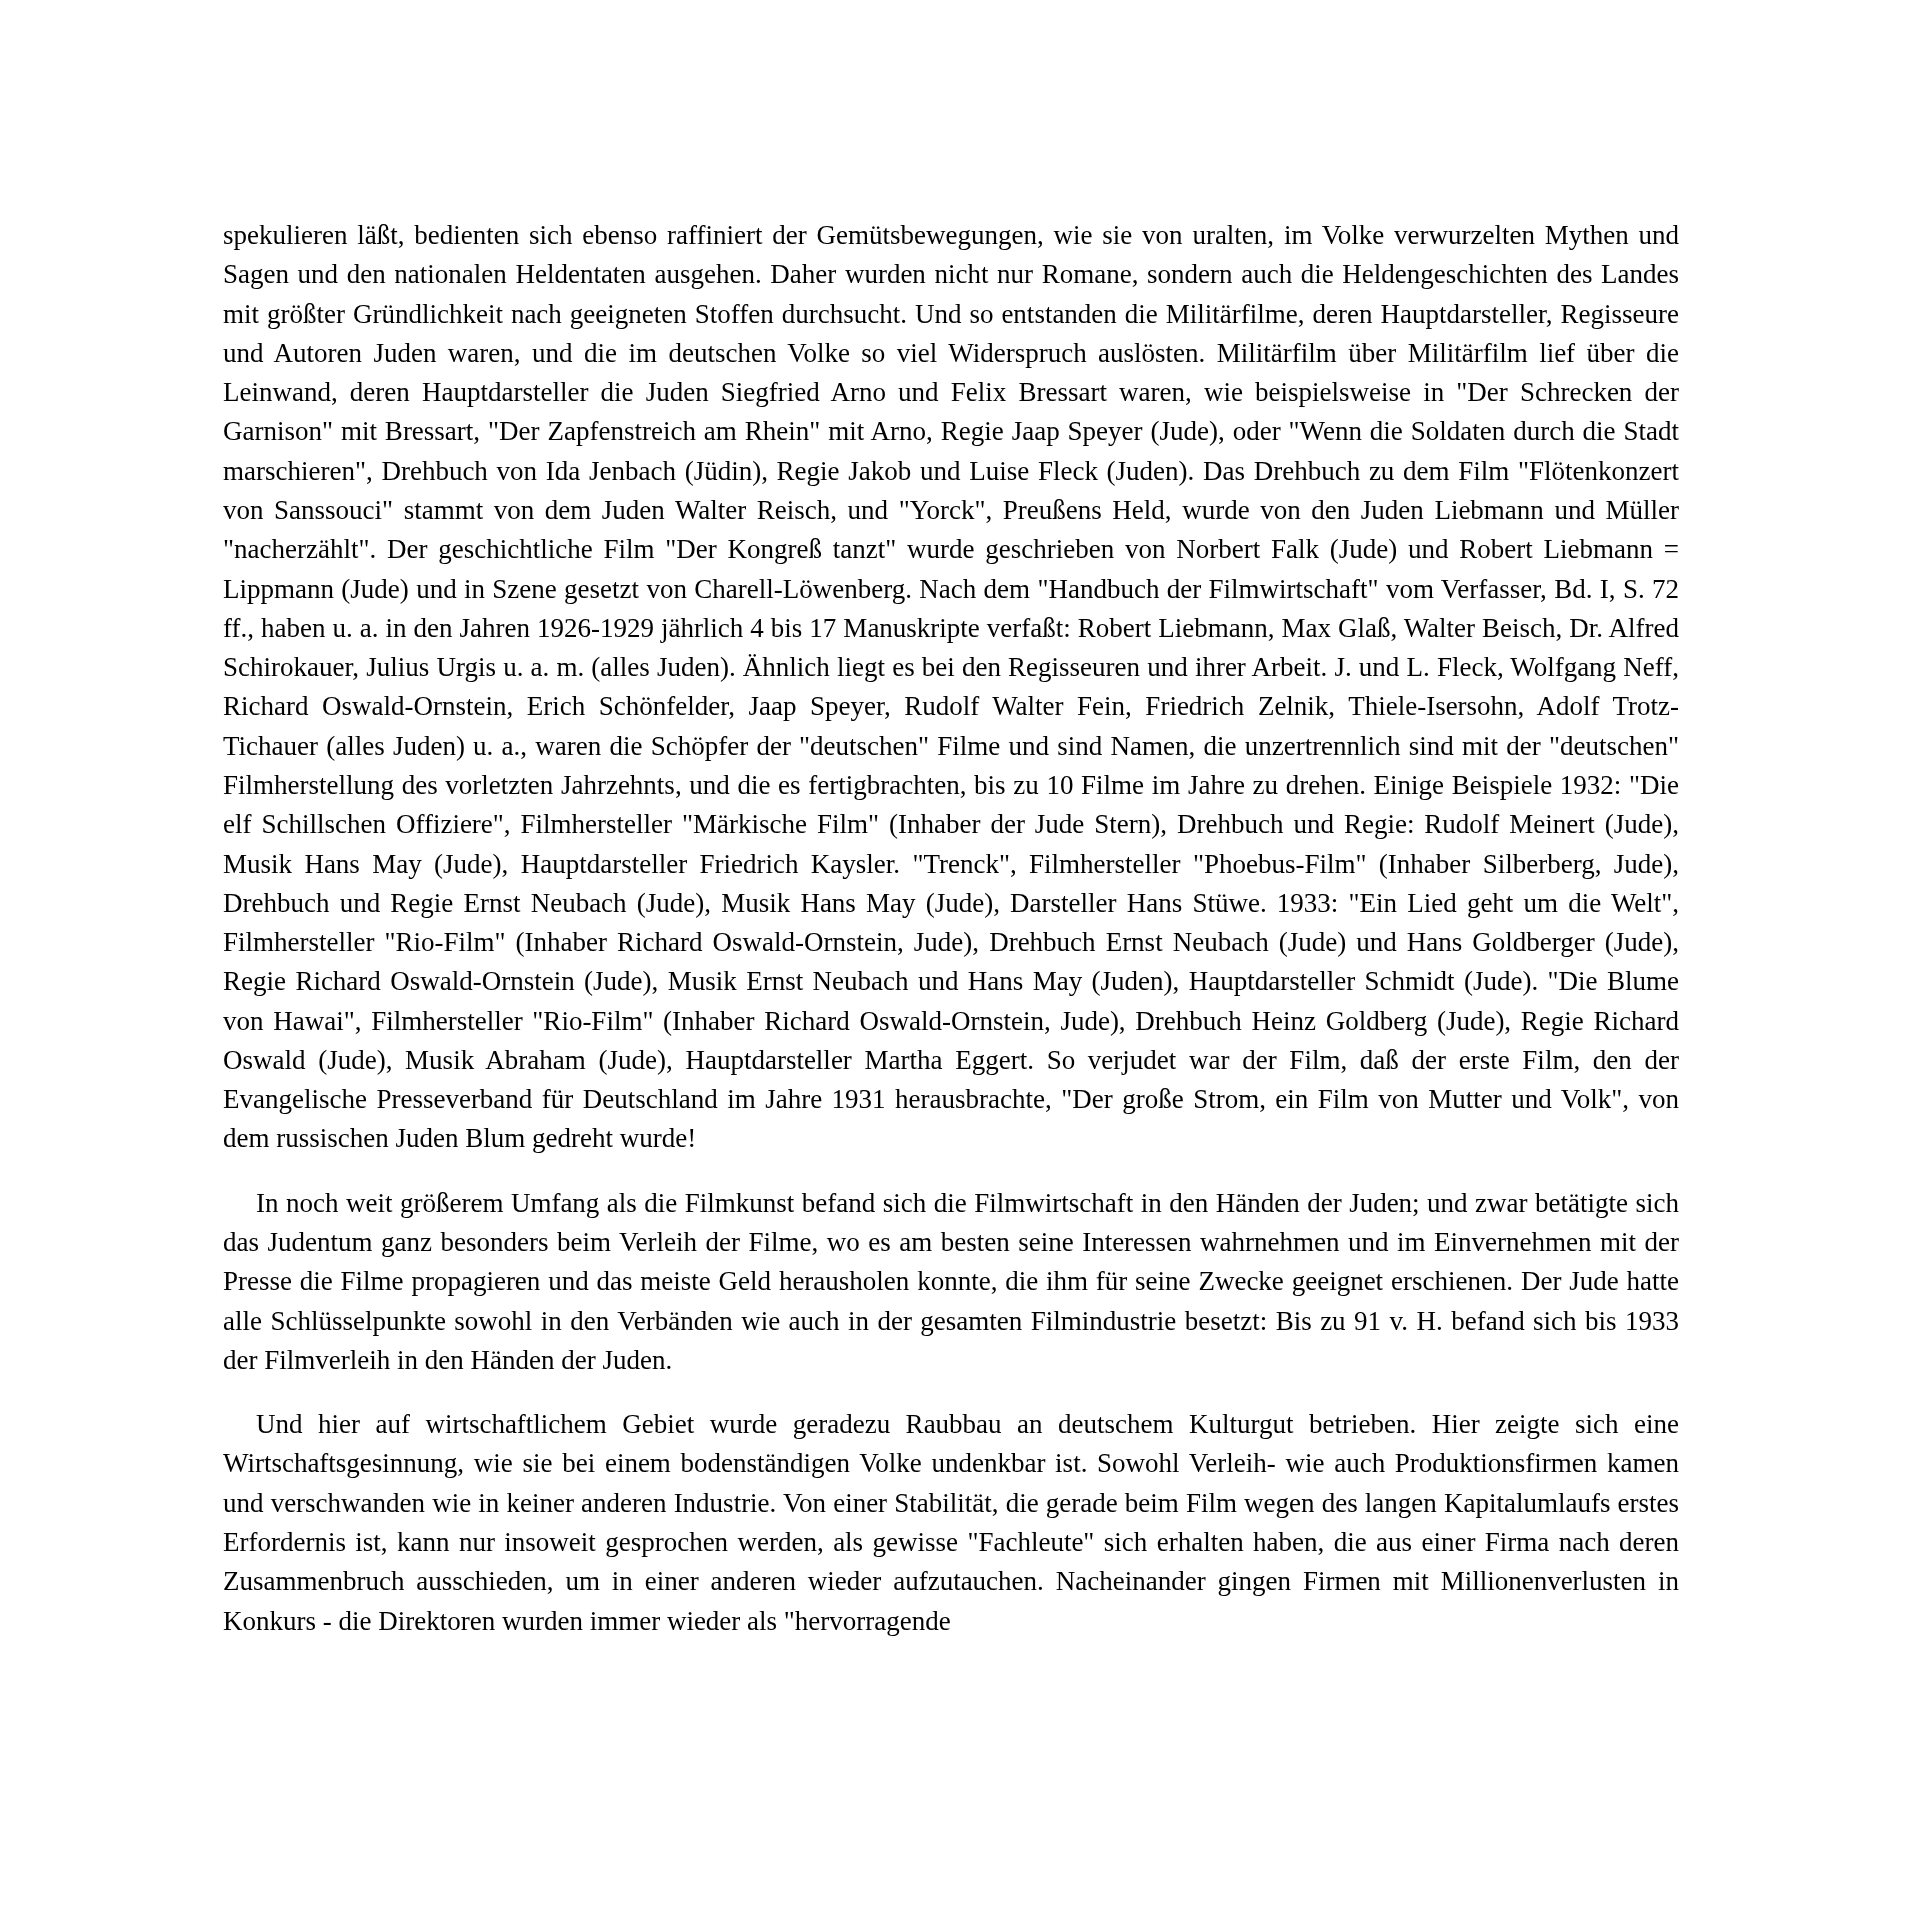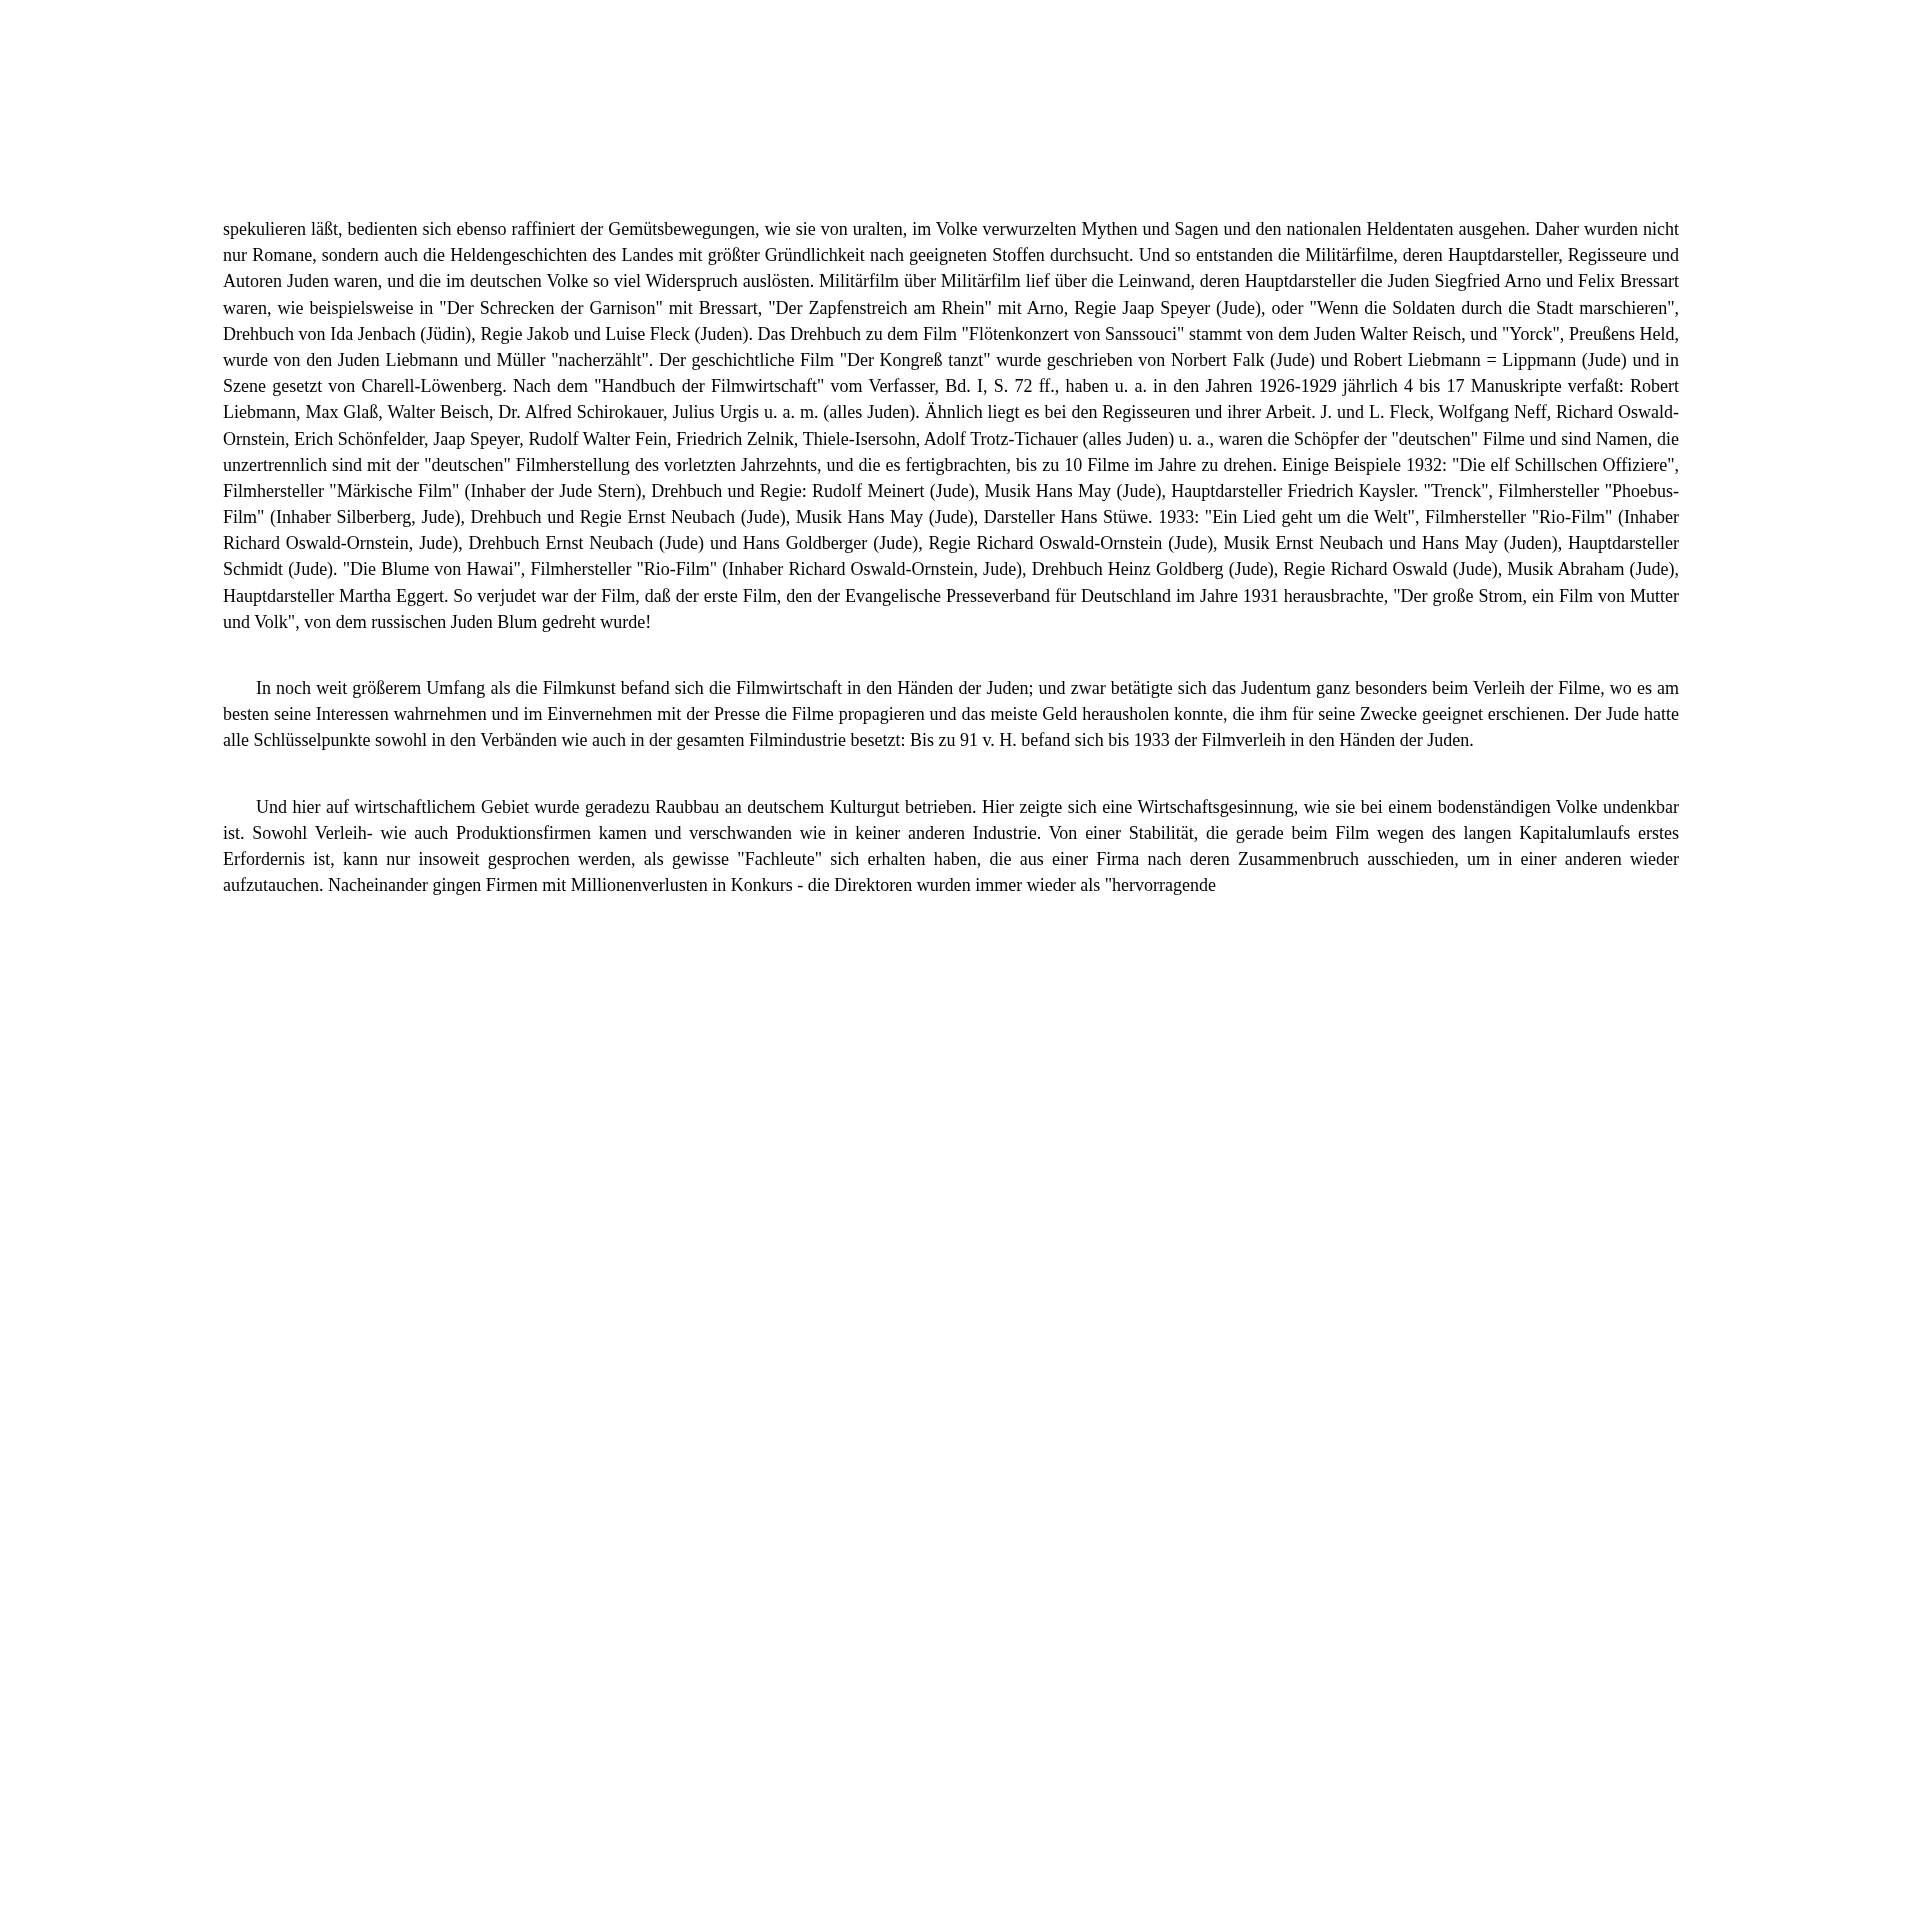--- a/index.html
+++ b/index.html
@@ -16,32 +16,32 @@
     overflow: hidden;
   }
   .page {
     box-sizing: border-box;
     width: 1910px;
     height: 2703px;
     padding: 216px 231px 0 223px;
     position: relative;
   }
   .doc-body {
-    font-size: 18px;
+    font-size: 27px;
     line-height: 1.455;
     text-align: justify;
     text-justify: inter-word;
     hyphens: none;
   }
   .para {
     margin: 0;
     text-align: justify;
   }
   .para + .para {
-    margin-top: 40px;
+    margin-top: 25px;
   }
   .para.indent {
     text-indent: 33px;
   }
 </style>
 </head>
 <body>
 
 <div class="page">
   <div class="doc-body">

